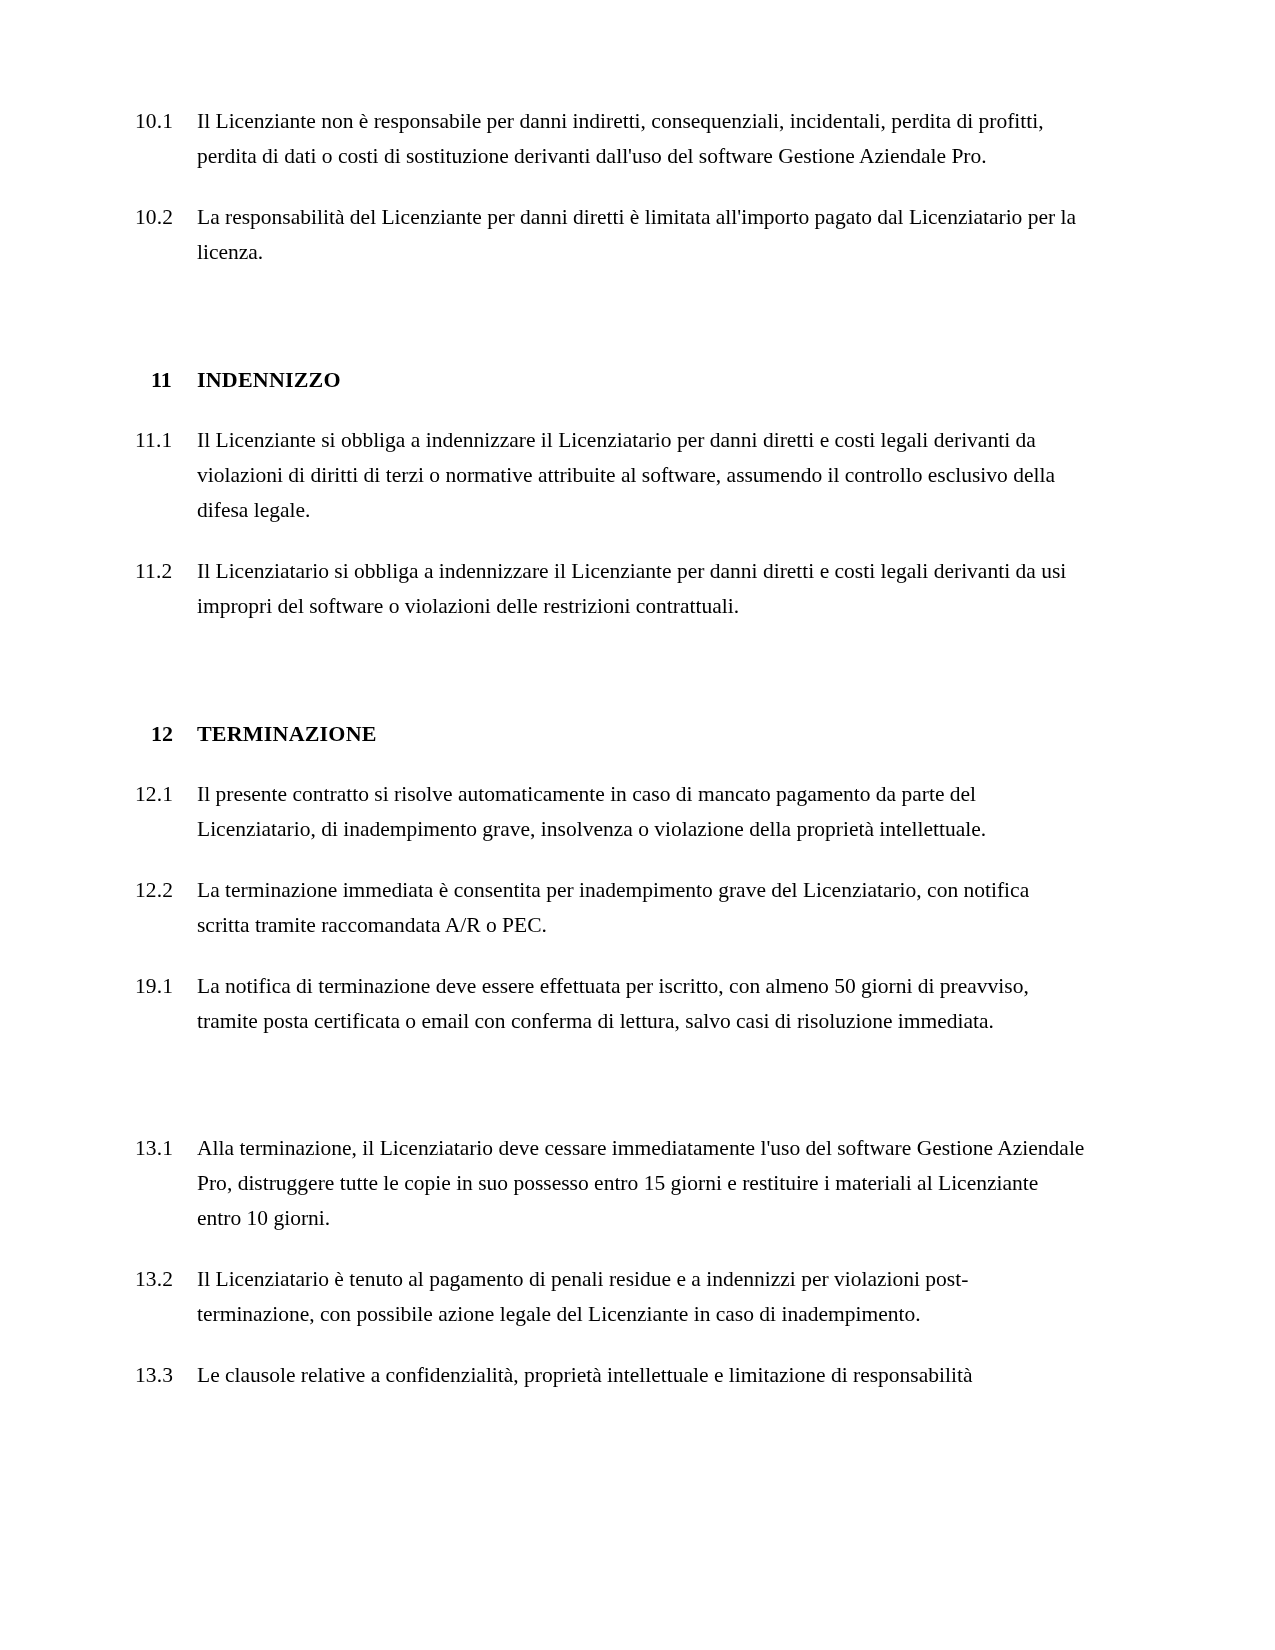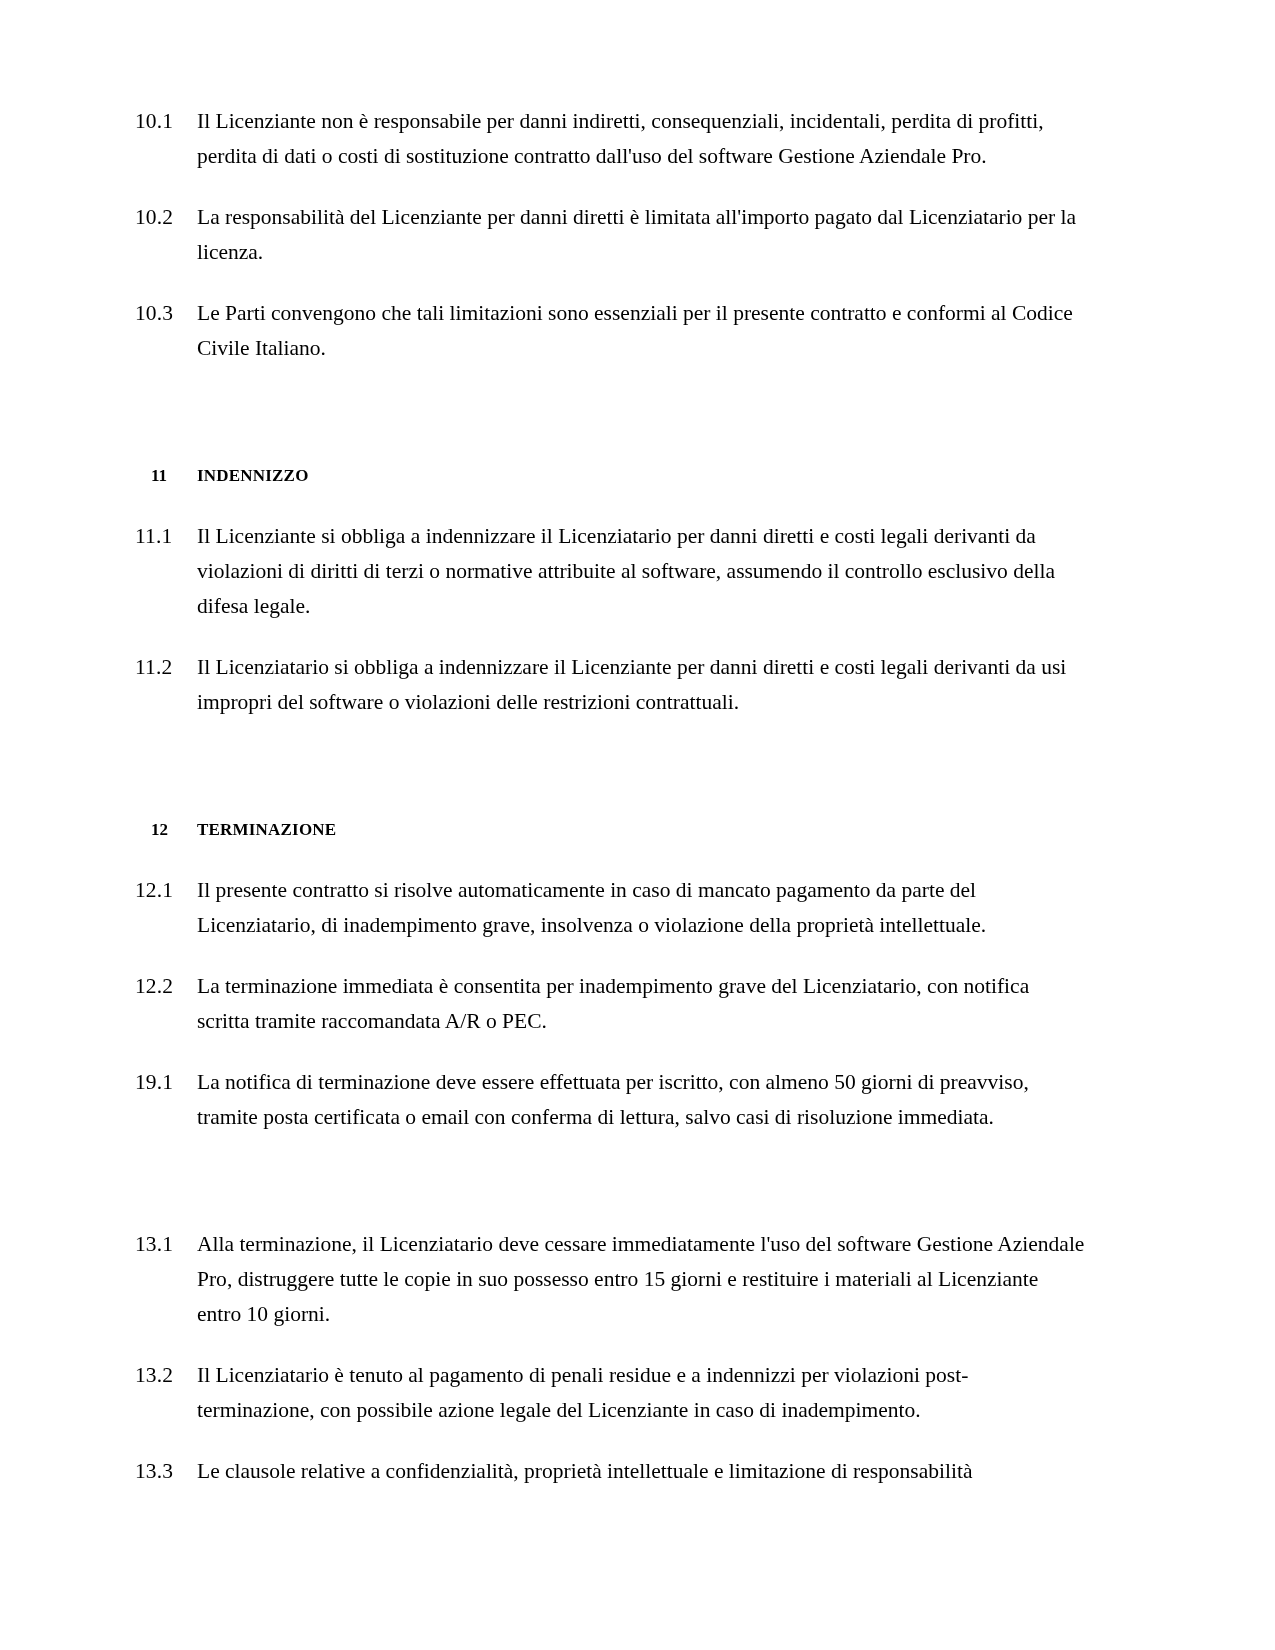--- a/index.html
+++ b/index.html
@@ -48,21 +48,21 @@
   }
   .clause-text b {
     font-weight: 400;
   }
 
   
   .section-heading {
     display: flex;
     align-items: flex-end;
     font-weight: 700;
-    font-size: 17px;
+    font-size: 22px;
     line-height: 35px;
     margin: 0 0 26px 0;
   }
   .section-heading .section-number {
     flex: 0 0 62px;
     width: 62px;
     padding-left: 16px;
     box-sizing: border-box;
     white-space: nowrap;
   }
@@ -74,29 +74,25 @@
   
   .gap-before-heading { height: 66px; }
 </style>
 </head>
 <body>
 
 <div class="page">
   <div class="content" id="doc-body">
       <div class="clause">
         <span class="clause-number">10.1</span>
-        <span class="clause-text"><span>Il </span><b>Licenziante</b><span> non è responsabile per danni indiretti, consequenziali, incidentali, perdita di profitti, perdita di dati o costi di sostituzione contratto dall'uso del software </span><b>Gestione Aziendale Pro</b><span>.</span></span>
+        <span class="clause-text"><span>Il </span><b>Licenziante</b><span> non è responsabile per danni indiretti, consequenziali, incidentali, perdita di profitti, perdita di dati o costi di sostituzione derivanti dall'uso del software </span><b>Gestione Aziendale Pro</b><span>.</span></span>
       </div>
       <div class="clause">
         <span class="clause-number">10.2</span>
         <span class="clause-text"><span>La responsabilità del </span><b>Licenziante</b><span> per danni diretti è limitata all'importo pagato dal </span><b>Licenziatario</b><span> per la licenza.</span></span>
-      </div>
-      <div class="clause">
-        <span class="clause-number">10.3</span>
-        <span class="clause-text"><span>Le Parti convengono che tali limitazioni sono essenziali per il presente contratto e conformi al Codice Civile Italiano.</span></span>
       </div>
       <div class="gap-before-heading"></div>
       <div class="section-heading">
         <span class="section-number">11</span>
         <span class="section-title">INDENNIZZO</span>
       </div>
       <div class="clause">
         <span class="clause-number">11.1</span>
         <span class="clause-text"><span>Il </span><b>Licenziante</b><span> si obbliga a indennizzare il </span><b>Licenziatario</b><span> per danni diretti e costi legali derivanti da violazioni di diritti di terzi o normative attribuite al software, assumendo il controllo esclusivo della difesa legale.</span></span>
       </div>

